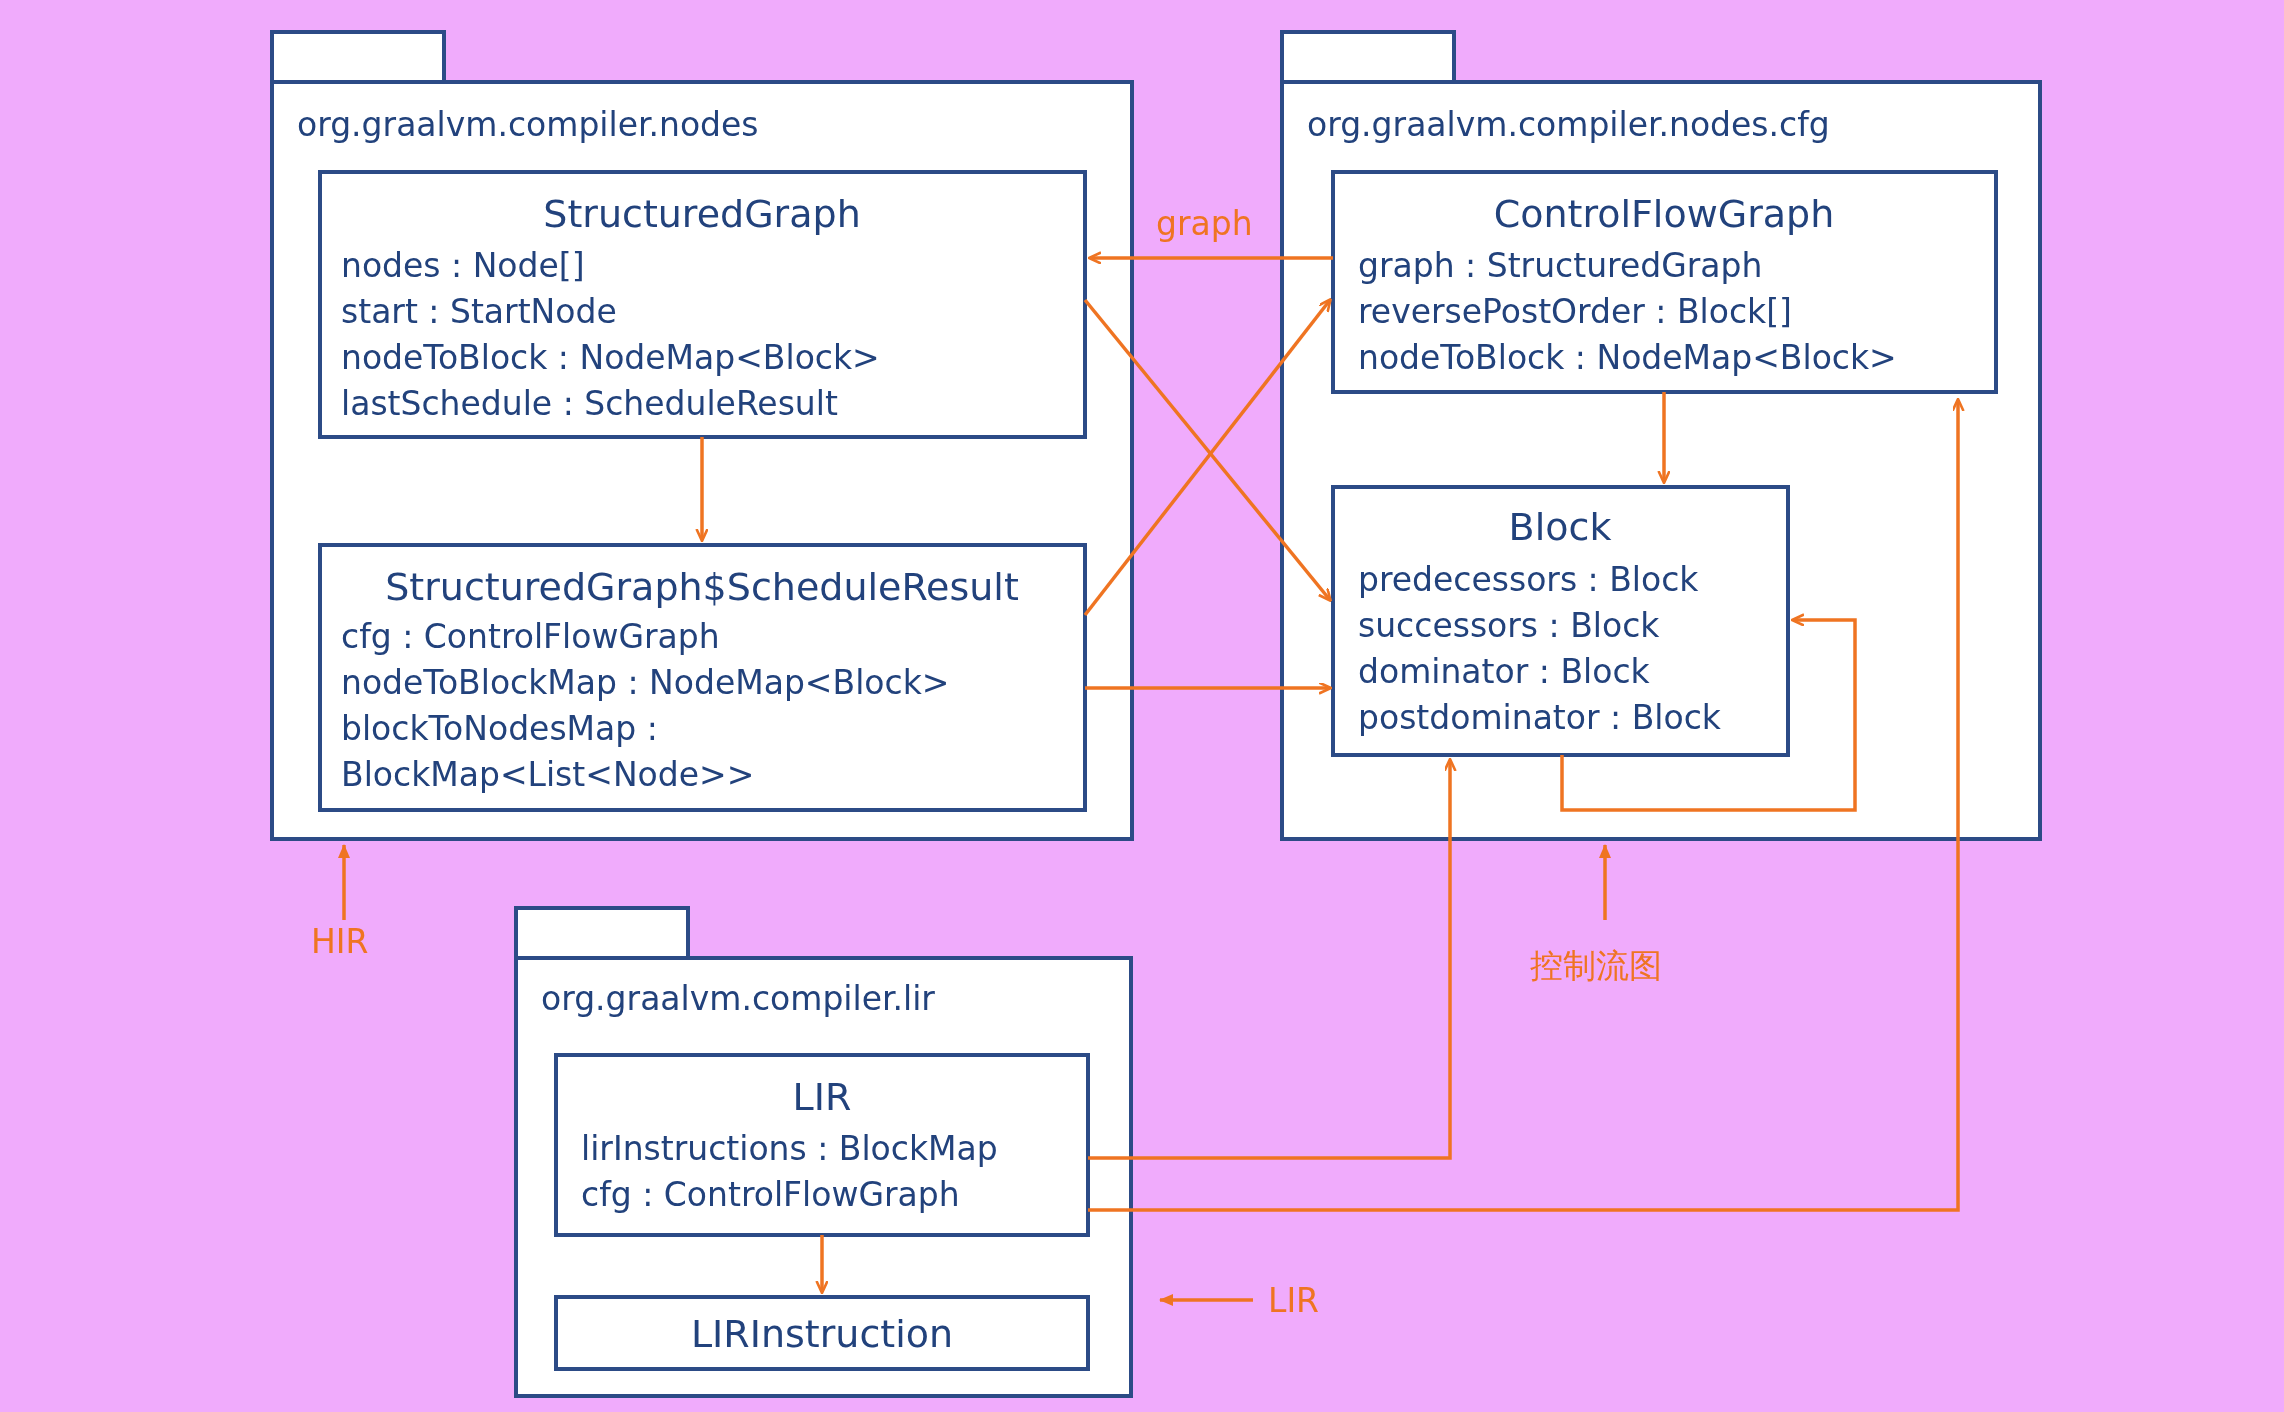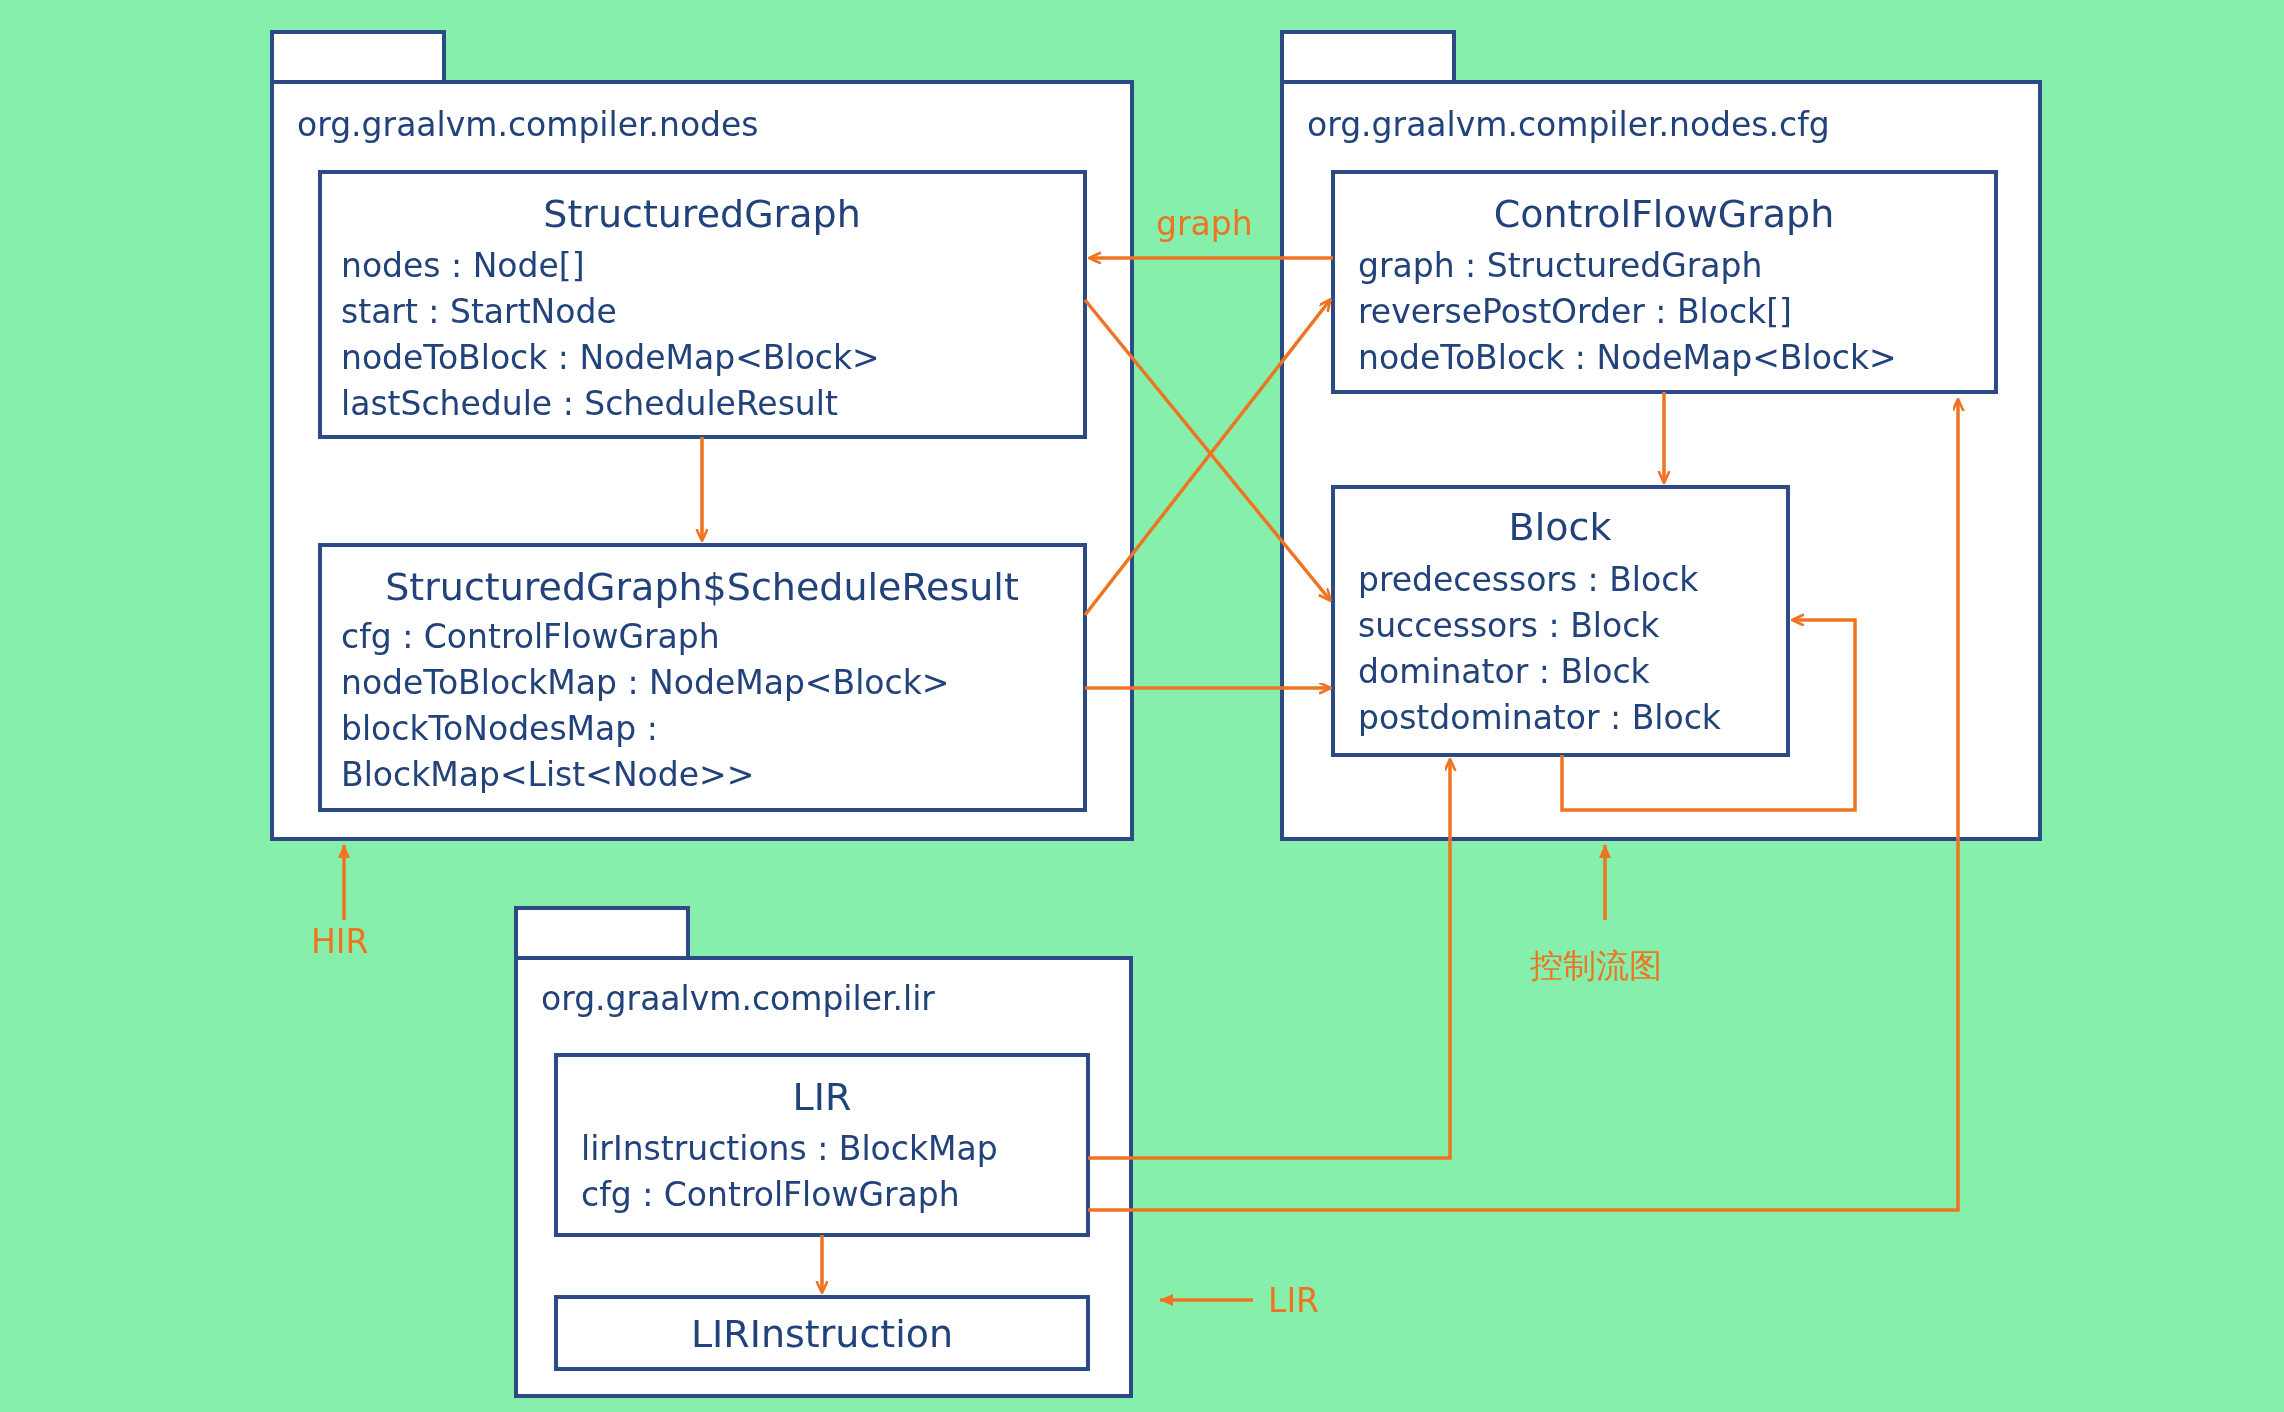--- a/index.html
+++ b/index.html
@@ -1,21 +1,21 @@
 <!DOCTYPE html>
 <html><head>
 <meta charset="utf-8">
 <style>
   html,body{margin:0;padding:0;background:#ffffff;}
   body{
     width:2284px;height:1412px;
     font-family:"DejaVu Sans", sans-serif;
     overflow:hidden;
   }
-  #stage{position:relative;width:2284px;height:1412px;background:#86efac;}
+  #stage{position:relative;width:2284px;height:1412px;background:#f0abfc;}
   svg#canvas{position:absolute;left:0;top:0;width:2284px;height:1412px;}
   .txt{ fill:#22427c; font-family:"DejaVu Sans", sans-serif; }
   .pkg-label{ font-size:33px; }
   .cls-title{ font-size:38px; text-anchor:middle; }
   .cls-attr{ font-size:33px; }
   .edge-label{ fill:#ef7422; font-size:33px; font-family:"DejaVu Sans", sans-serif;}
   .edge-label-cn{ fill:#ef7422; font-size:33px; font-family:"DejaVu Sans", sans-serif;}
   .box{ fill:#ffffff; stroke:#2c4b86; stroke-width:4; }
   .tab{ fill:#ffffff; stroke:#2c4b86; stroke-width:4; }
   .conn{ stroke:#ef7422; stroke-width:3.5; fill:none; }

